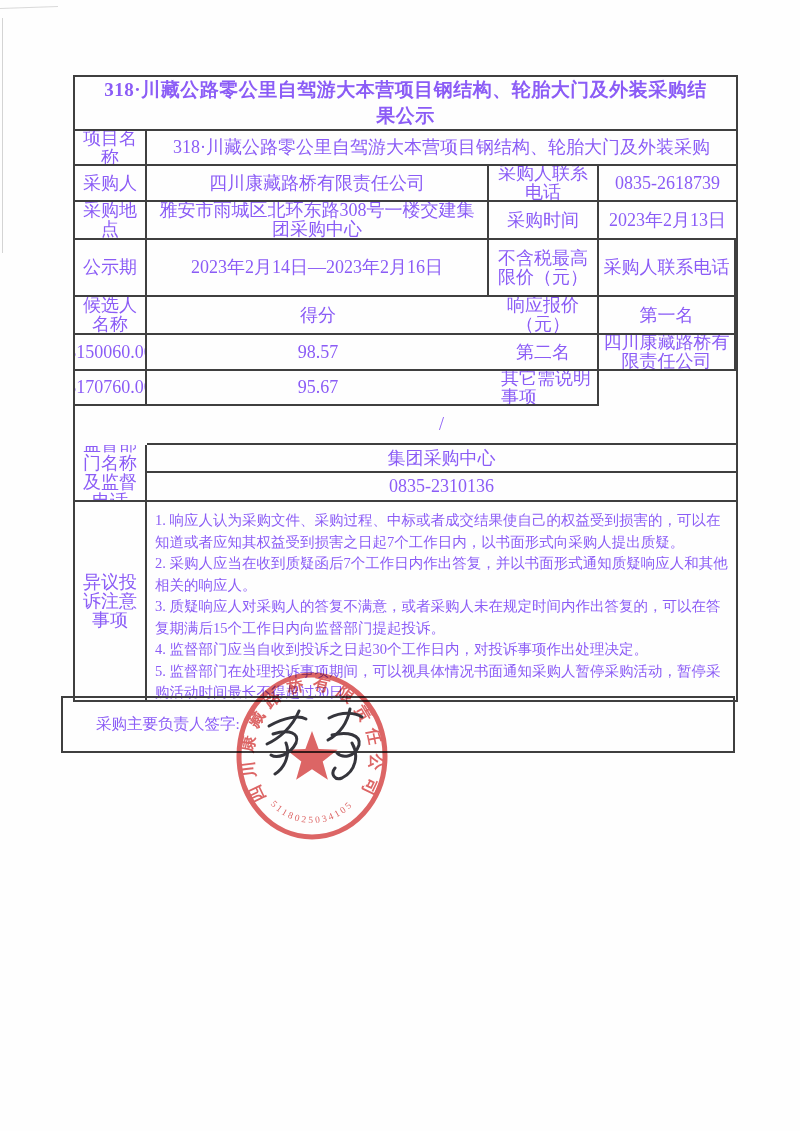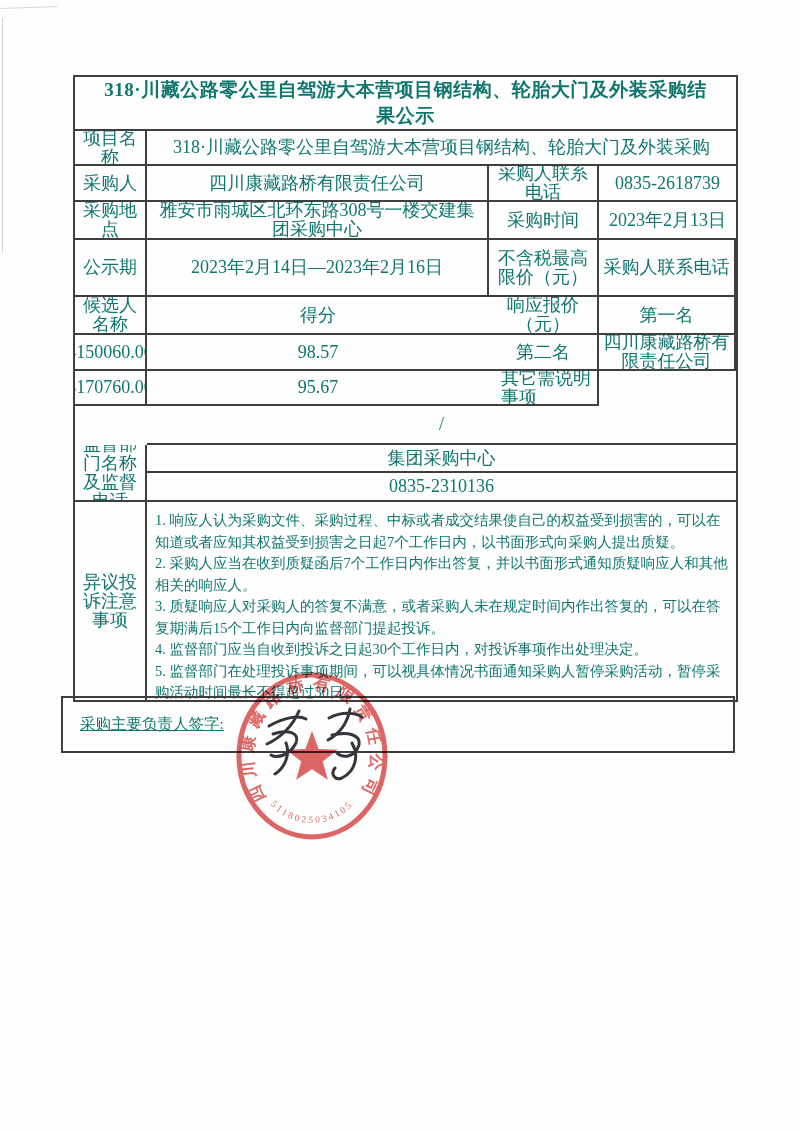--- a/index.html
+++ b/index.html
@@ -1,21 +1,21 @@
 <!DOCTYPE html>
 <html><head>
 <meta charset="utf-8">
 <style>
   html,body{margin:0;padding:0;background:#ffffff;}
   .page{
     position:relative;
     width:800px;height:1131px;
     background:#fefefe;
     font-family:"Liberation Serif","DejaVu Serif",serif;
-    color:#0f766e;
+    color:#8b5cf6;
     overflow:hidden;
   }
   
   .scan-edge-left{position:absolute;left:2px;top:18px;width:1px;height:235px;background:#c9c9c9;opacity:.8;}
   .scan-edge-top{position:absolute;left:0;top:7px;width:58px;height:1px;background:#cfcfcf;transform:rotate(-2deg);opacity:.8;}
 
   
   .doc-table{
     position:absolute;left:73px;top:75px;
     width:661px;
@@ -49,23 +49,23 @@
     font-size:14.5px;line-height:21.5px;
     display:block;
   }
   .notes p{margin:0;}
 
   
   .sign-box{
     position:absolute;left:61px;top:696px;width:674px;height:57px;
     border:2px solid #3f3f3f;box-sizing:border-box;
     display:flex;align-items:center;
-    padding-left:17px;
+    padding-left:33px;
     font-size:15.5px;
-    z-index:2;background:transparent;text-decoration:underline;
+    z-index:2;background:transparent;
   }
 
   
   .stamp{
     position:absolute;left:234px;top:670px;width:156px;height:172px;
     z-index:5;opacity:.88;mix-blend-mode:multiply;pointer-events:none;
   }
   .stamp text{fill:#d94f4f;font-family:"Liberation Serif","DejaVu Serif",serif;}
 
   

